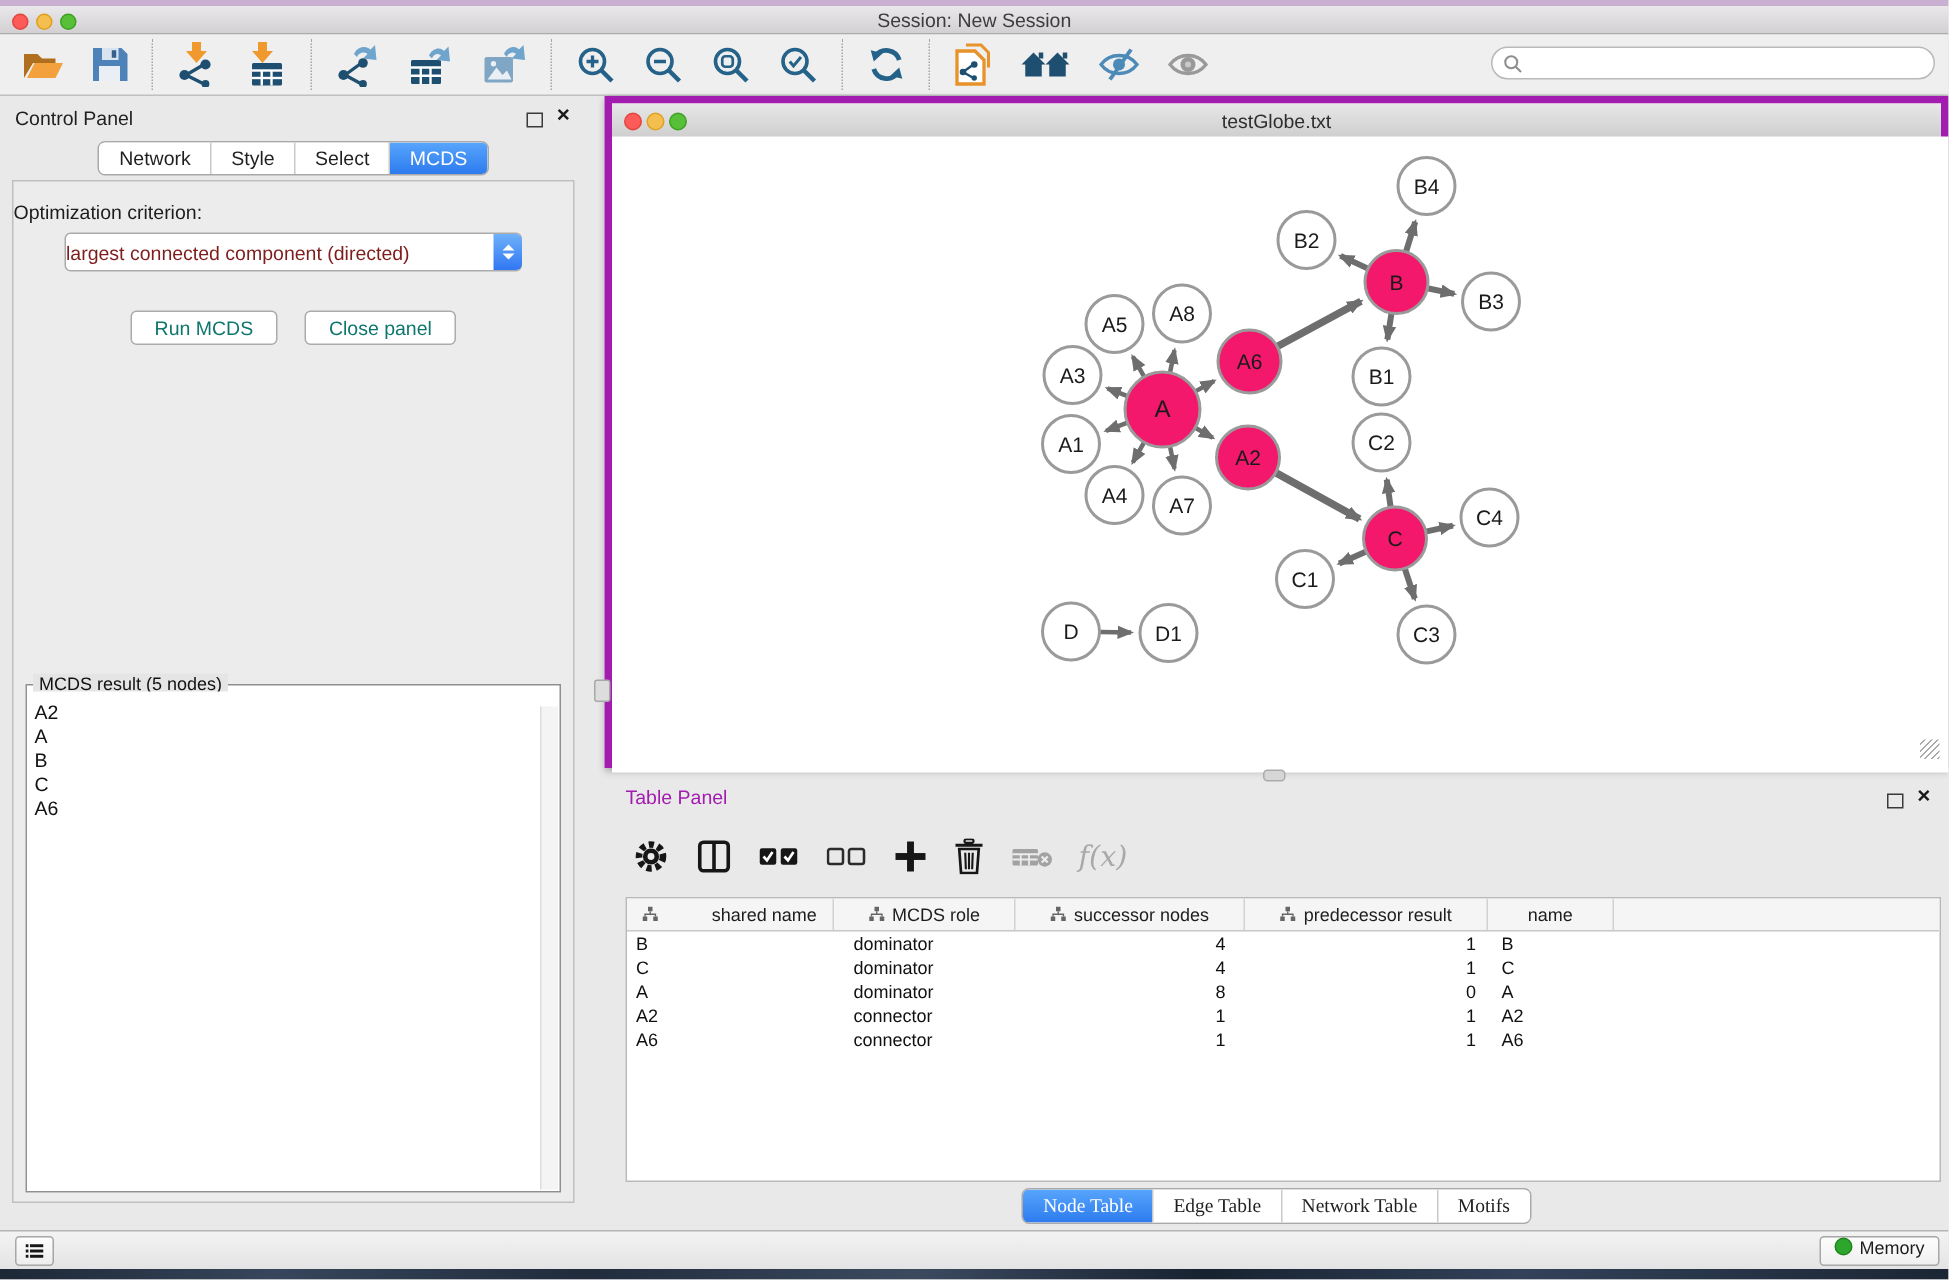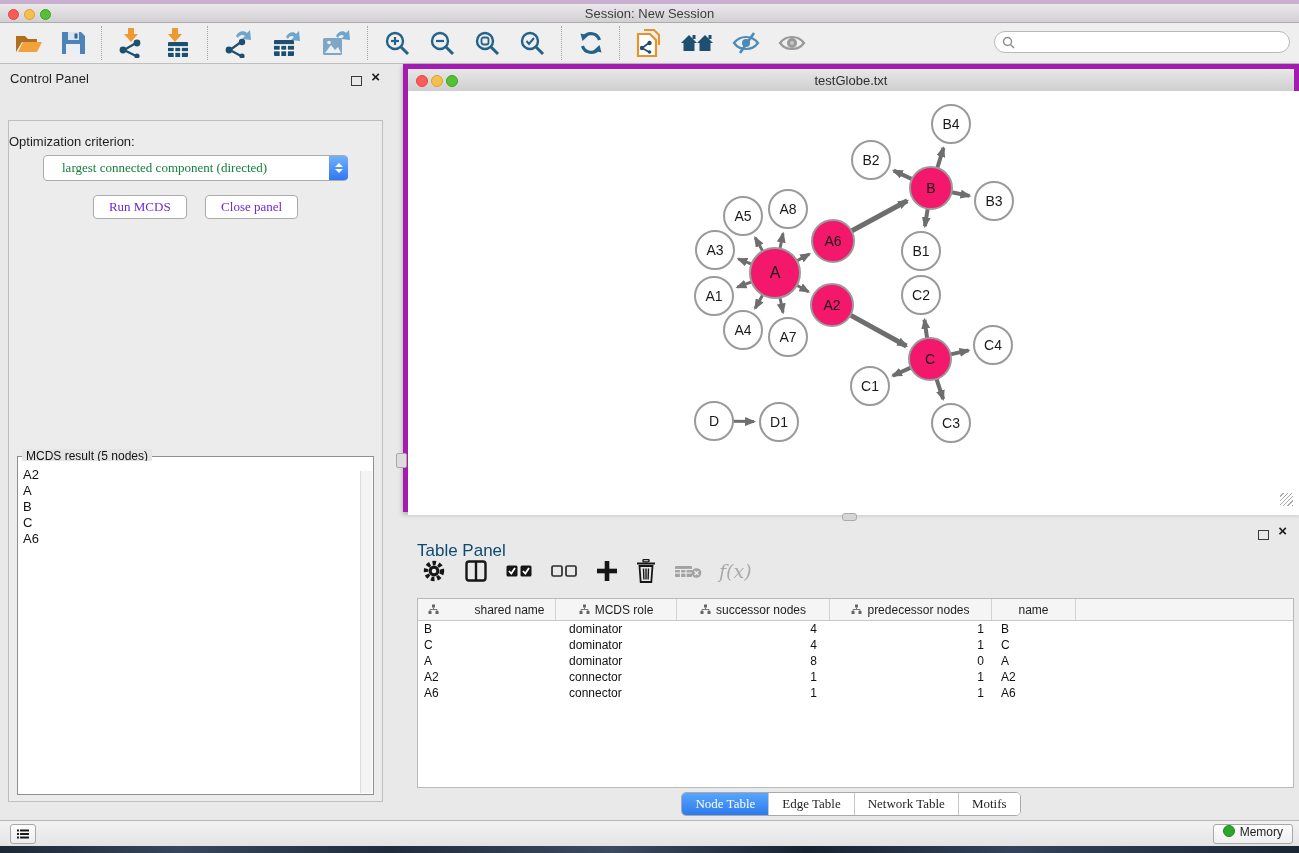--- a/index.html
+++ b/index.html
@@ -26,44 +26,44 @@
   .panel-icon-float{width:9px;height:8px;border:1.5px solid #3a3a3a;display:inline-block;}
   .panel-icon-close{font-size:15px;font-weight:bold;color:#1a1a1a;line-height:10px;}
   .seg-group{display:inline-flex;border:1px solid #A9A9A9;border-radius:5px;overflow:hidden;background:#fff;}
   .seg-tab{padding:3px 13px;font-size:13px;color:#1f1f1f;background:#fff;border-left:1px solid #C9C9C9;white-space:nowrap;}
   .seg-tab:first-child{border-left:none;}
   .seg-tab.selected{background:linear-gradient(#57A5FC,#2D7BEE);color:#fff;}
   .cp-tabs{left:0;right:0;top:30px;text-align:center;}
   .cp-content{left:8px;right:8px;top:56px;height:680px;background:#ECECEC;border:1px solid #BFBFBF;}
   .opt-label{left:0;right:0;top:13px;text-align:left;font-size:13px;color:#1d1d1d;}
   .combo{left:34px;right:34px;top:34px;height:24px;background:#fff;border:1px solid #ABABAB;border-radius:4px;display:flex;align-items:center;}
-  .combo .val{flex:1;font-size:13px;color:#15803d;padding-left:18px;white-space:nowrap;overflow:hidden;font-family:Liberation Serif, serif;}
+  .combo .val{flex:1;font-size:13px;color:#7f1d1d;padding-left:0;white-space:nowrap;overflow:hidden;}
   .combo .stepper{width:19px;height:24px;margin-right:-1px;border-radius:0 4px 4px 0;background:linear-gradient(#6FB1F9,#3077F3);display:flex;flex-direction:column;align-items:center;justify-content:center;gap:2px;}
   .chev-up{width:0;height:0;border-left:4px solid transparent;border-right:4px solid transparent;border-bottom:4px solid #fff;}
   .chev-dn{width:0;height:0;border-left:4px solid transparent;border-right:4px solid transparent;border-top:4px solid #fff;}
   .btn-row{left:0;right:0;top:70px;text-align:center;}
-  .push-btn{display:inline-block;background:#fff;border:1px solid #ABABAB;border-radius:4px;font-size:13px;color:#6d28d9;padding:3px 15px;margin:4px 7px;font-family:Liberation Serif, serif;}
+  .push-btn{display:inline-block;background:#fff;border:1px solid #ABABAB;border-radius:4px;font-size:13px;color:#0f766e;padding:3px 15px;margin:16px 7px;font-family:Liberation Sans, sans-serif;}
   .result-fieldset{left:8px;right:8px;top:335px;bottom:6px;border:1px solid #8F8F8F;background:#fff;}
   .result-legend{position:absolute;top:-8px;left:4px;background:#e5e5e5;font-size:12px;color:#111;padding:0 4px;}
   .result-list{position:absolute;left:1px;right:1px;top:4px;bottom:1px;background:#fff;font-size:13px;color:#111;padding:6px 0 0 4px;box-sizing:border-box;}
   .result-list div{line-height:16px;}
   .result-scroll{position:absolute;right:1px;top:14px;bottom:1px;width:11px;background:#F4F4F4;border-left:1px solid #DDD;}
   
   .net-window{left:403px;top:0px;width:896px;height:448px;background:#fff;border:5px solid #a21caf;box-sizing:border-box;box-shadow:0 2px 5px rgba(0,0,0,0.3);padding-left:24px;}
   .net-titlebar{position:absolute;left:0;right:0;top:0;height:22px;background:linear-gradient(#E7E7E7,#CFCFCF);border-bottom:1px solid #AFAFAF;}
   .net-titlebar .title{position:absolute;left:0;right:0;top:4px;text-align:center;font-size:13px;color:#2e2e2e;}
   .net-tl{top:6px;width:10px;height:10px;}
   .net-canvas{position:absolute;left:0;top:22px;width:894px;height:424px;background:#fff;}
   .resize-grip{position:absolute;right:1px;bottom:1px;width:13px;height:13px;background:
     repeating-linear-gradient(135deg,transparent,transparent 2px,#AAA 2px,#AAA 3px);}
   .left-grip{left:396px;top:389px;width:9px;height:13px;background:#DDD;border:1px solid #A8A8A8;border-radius:2px;}
   .sash-grip{left:842px;top:449px;width:13px;height:6px;background:#D6D6D6;border:1px solid #ABABAB;border-radius:3px;}
   
   .table-panel{left:403px;top:456px;width:896px;height:296px;}
-  .tp-title{left:14px;top:21px;font-size:17px;color:#0c4a6e;}
+  .tp-title{left:14px;top:4px;font-size:13px;color:#a21caf;}
   .tp-toolbar{left:10px;top:30px;height:42px;right:6px;display:flex;align-items:center;}
   .tp-btn{background:none;border:none;margin:0 9px;padding:0;display:flex;align-items:center;}
   .fx{font-family:"DejaVu Serif",serif;font-style:italic;font-size:19px;color:#A9A9A9;}
   .ttable{left:14px;top:78px;width:875px;height:188px;background:#fff;border:1px solid #B9B9B9;overflow:hidden;}
   .thead{display:flex;height:21px;background:#F5F5F5;border-bottom:1px solid #C8C8C8;}
   .th{display:flex;align-items:center;justify-content:center;gap:5px;font-size:12px;color:#1d1d1d;border-right:1px solid #D2D2D2;box-sizing:border-box;}
   .trow{display:flex;height:16px;line-height:16px;font-size:12px;color:#111;}
   .td{box-sizing:border-box;white-space:nowrap;overflow:hidden;}
   .td.al{text-align:left;}
   .td.ar{text-align:right;}
@@ -248,20 +248,26 @@
   </svg>
   <input placeholder="" style="">
 </div>
 
 <div class="abs main">
 
   <div class="abs" style="left:0;top:0;width:391px;height:756px;">
     <div class="abs cp-title">Control Panel</div>
     <span class="abs" style="right:29px;top:8px;"><span class="panel-icon-float"></span></span>
     <span class="abs panel-icon-close" style="right:11px;top:8px;">×</span>
+    <div class="abs cp-tabs"><span class="seg-group">
+          <span class="seg-tab">Network</span>
+          <span class="seg-tab">Style</span>
+          <span class="seg-tab">Select</span>
+          <span class="seg-tab selected">MCDS</span>
+        </span></div>
     <div class="abs cp-content">
       <div class="abs opt-label">Optimization criterion:</div>
       <div class="abs combo">
         <span class="val">largest connected component (directed)</span>
         <span class="stepper">
             <span class="chev-up"></span>
             <span class="chev-dn"></span>
           </span>
       </div>
       <div class="abs btn-row">
@@ -458,21 +464,21 @@
             </svg>
             <span>successor nodes</span>
           </div>
           <div class="th" style="width: 162px;">
             <svg width="11" height="11" viewBox="0 0 11 11">
               <path d="M5.5 3.5 v2 M2 7 V5.5 h7 V7" fill="none" stroke="#666" stroke-width="0.9"></path>
               <rect x="4" y="0.5" width="3" height="3" fill="#666"></rect>
               <rect x="0.5" y="7" width="3" height="3" fill="#666"></rect>
               <rect x="7.5" y="7" width="3" height="3" fill="#666"></rect>
             </svg>
-            <span>predecessor nodes</span>
+            <span>predecessor result</span>
           </div>
           <div class="th" style="width: 84px;">
             <span>name</span>
           </div>
         </div>
       <div>
           <div class="trow">
             <div class="td al" style="width: 138px; padding-left: 6px;">B</div>
             <div class="td al" style="width: 121px; padding-left: 13px;">dominator</div>
             <div class="td ar" style="width: 153px; padding-right: 13px;">4</div>

